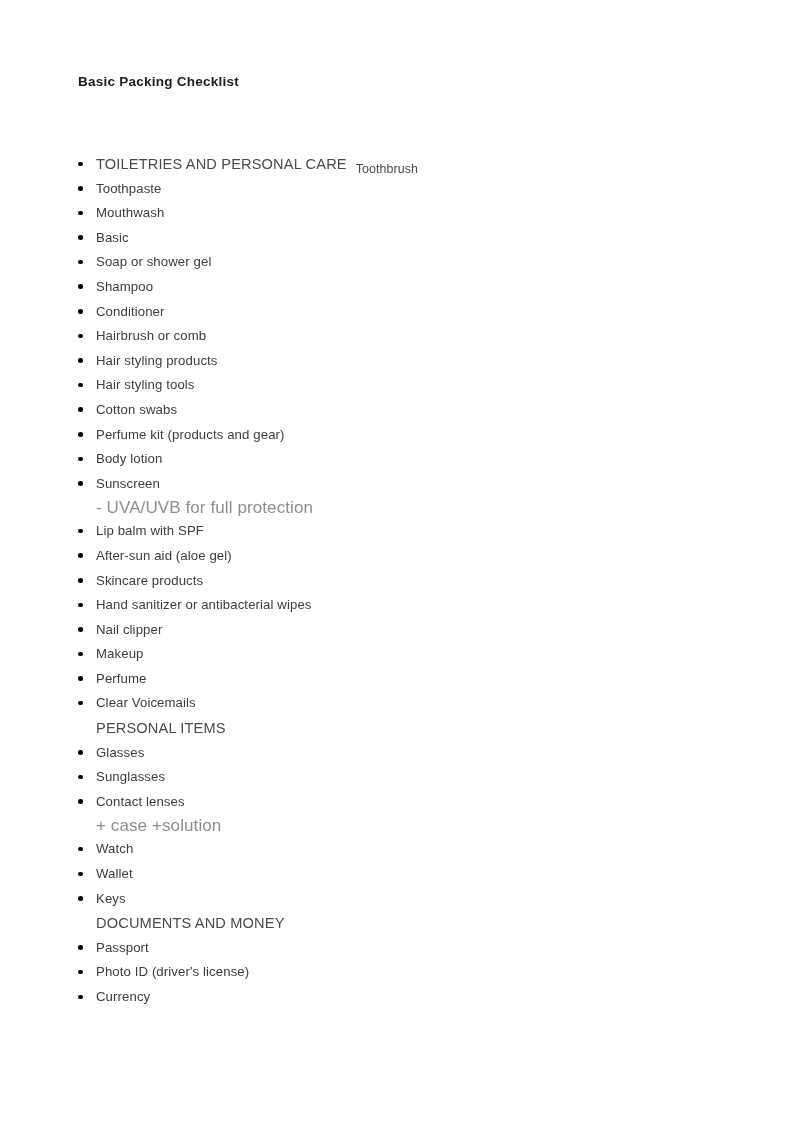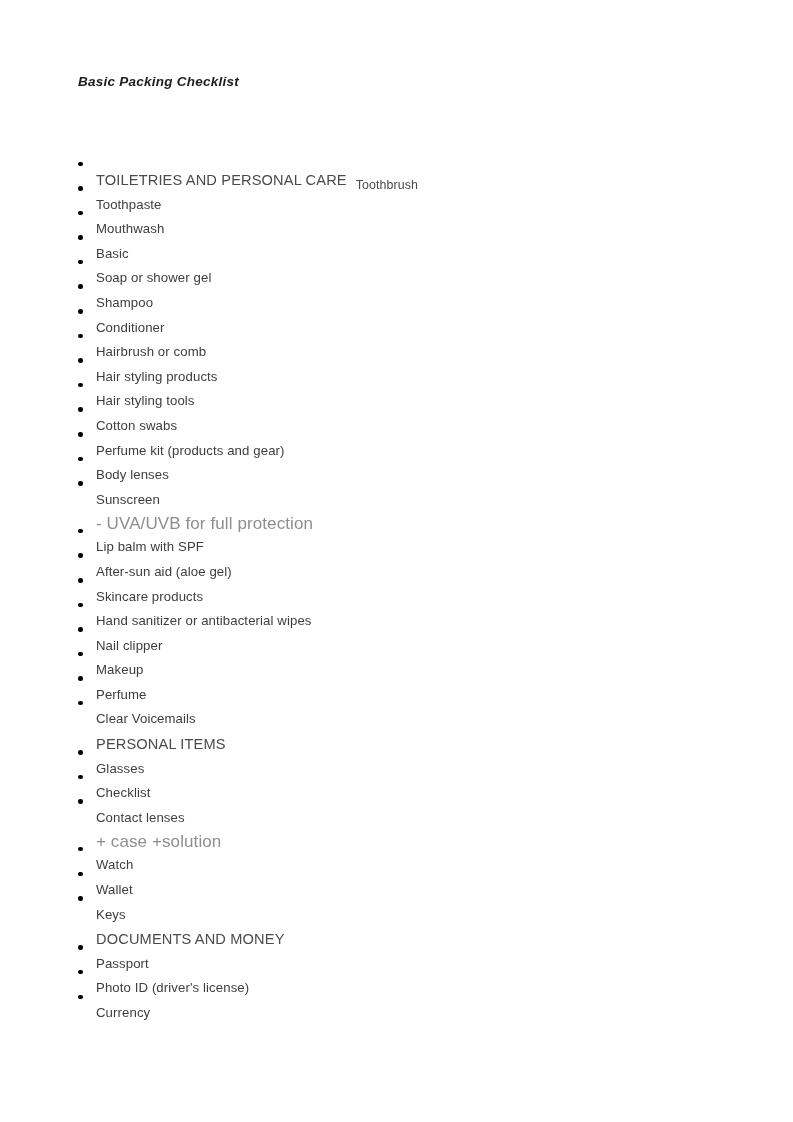--- a/index.html
+++ b/index.html
@@ -22,21 +22,20 @@
   }
   #doc-title {
     position: absolute;
     left: 78px;
     top: 74px;
     font-size: 13.5px;
     font-weight: bold;
     color: #1d1d1d;
     letter-spacing: 0.25px;
     white-space: nowrap;
-    font-style: italic;
   }
   #checklist {
     position: absolute;
     left: 78px;
     top: 152px;
     width: 660px;
   }
   .row {
     position: relative;
     height: 24.6px;
@@ -48,21 +47,21 @@
     left: 0px;
     top: 9.5px;
     width: 4.5px;
     height: 4.5px;
     background: #000000;
     border-radius: 50%;
   }
   .row-text {
     position: absolute;
     left: 18px;
-    top: 16px;
+    top: 0;
     font-size: 13.2px;
     color: #3d3d3d;
     letter-spacing: 0.1px;
   }
   .row.section .row-text {
     font-size: 14.6px;
     color: #4a4a4a;
     letter-spacing: 0.15px;
   }
   .row.subnote {
@@ -134,21 +133,21 @@
       <div class="row">
         <span class="bullet"></span>
         <span class="row-text">Cotton swabs</span>
       </div>
       <div class="row">
         <span class="bullet"></span>
         <span class="row-text">Perfume kit (products and gear)</span>
       </div>
       <div class="row">
         <span class="bullet"></span>
-        <span class="row-text">Body lenses</span>
+        <span class="row-text">Body lotion</span>
       </div>
       <div class="row">
         <span class="bullet"></span>
         <span class="row-text">Sunscreen</span>
       </div>
       <div class="row subnote">
         <span class="row-text">- UVA/UVB for full protection</span>
       </div>
       <div class="row">
         <span class="bullet"></span>
@@ -184,21 +183,21 @@
       </div>
       <div class="row section">
         <span class="row-text">PERSONAL ITEMS</span>
       </div>
       <div class="row">
         <span class="bullet"></span>
         <span class="row-text">Glasses</span>
       </div>
       <div class="row">
         <span class="bullet"></span>
-        <span class="row-text">Checklist</span>
+        <span class="row-text">Sunglasses</span>
       </div>
       <div class="row">
         <span class="bullet"></span>
         <span class="row-text">Contact lenses</span>
       </div>
       <div class="row subnote">
         <span class="row-text">+ case +solution</span>
       </div>
       <div class="row">
         <span class="bullet"></span>

